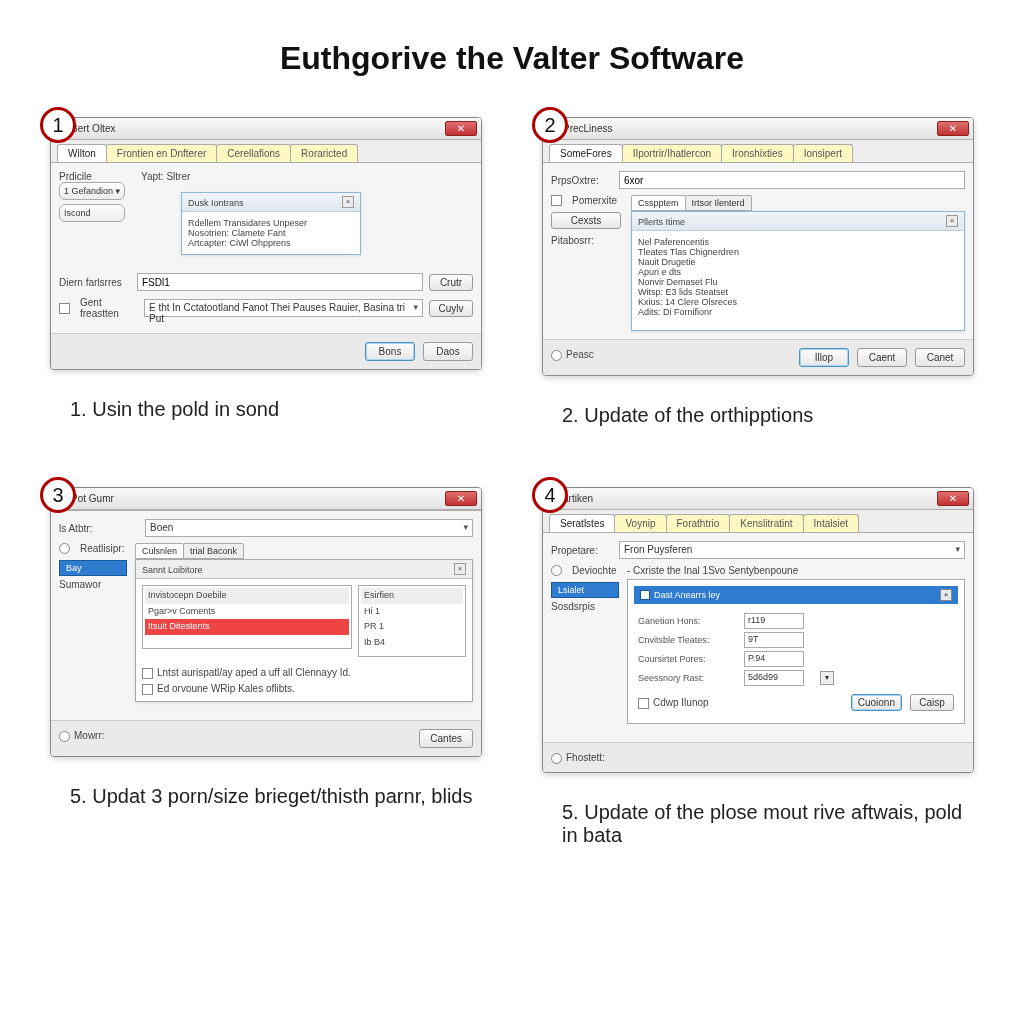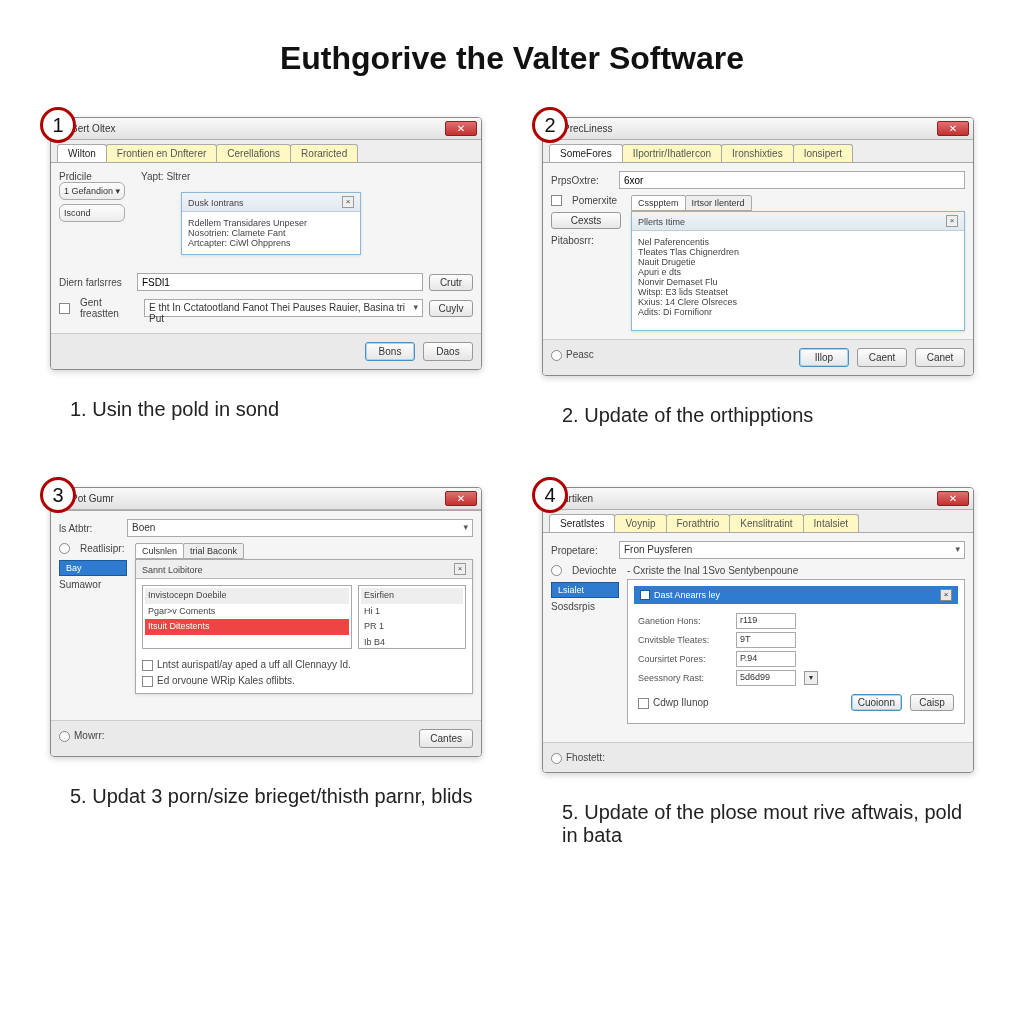--- a/index.html
+++ b/index.html
@@ -246,21 +246,21 @@
   background: #eee;
   border-radius: 2px 2px 0 0;
   margin-right: -1px;
 }
 .small-tabs span.act { background: #fff; }
 .inner-set {
   border: 1px solid #aaa;
   background: #fff;
   padding: 6px;
 }
-.prop-row { display: flex; align-items: center; gap: 8px; margin: 3px 0; }
+.prop-row { display: flex; align-items: center; gap: 16px; margin: 3px 0; }
 .prop-row .plabel { width: 90px; font-size: 9px; color: #555; }
 .prop-row .pval { height: 16px; border: 1px solid #aaa; background: #fff; font-size: 9px; padding: 1px 3px; width: 60px; }
 .hdr-band {
   background: #2f7bd0;
   color: #fff;
   padding: 3px 6px;
   font-size: 9px;
   display: flex;
   justify-content: space-between;
   align-items: center;
@@ -400,21 +400,21 @@
   <div class="badge">3</div>
   <div class="window win3">
     <div class="titlebar">
       <span class="appicon"></span>
       <span class="titlebar-text">Pot Gumr</span>
       <span class="close-btn">✕</span>
     </div>
     <div class="content">
       <div class="row">
         <span class="label" style="width:62px;">ls Atbtr:</span>
-        <div class="combo" style="flex:1;">Boen</div>
+        <div class="combo" style="flex:1;margin-left:18px;">Boen</div>
       </div>
       <div style="display:flex; gap:8px;">
         <div style="width:68px;">
           <div class="row">
                 <span class="radio"></span>
                 <span class="label">Reatlisipr:</span>
               </div>
           <div style="background:#2f7bd0;color:#fff;padding:2px 6px;font-size:9px;border:1px solid #1a5a9a;margin-bottom:3px;">Bay</div>
           <div class="label">Sumawor</div>
         </div>
@@ -427,21 +427,21 @@
             <div class="panel-header" style="background:#eee;border-color:#bbb;">
               <span>Sannt Loibitore</span>
               <span class="xicon">×</span>
             </div>
             <div style="display:flex;gap:6px;">
               <div class="listbox" style="flex:2;height:64px;">
                 <div class="lrow" style="background:#eee;">Invistocepn Doebile</div>
                 <div class="lrow">Pgar&gt;v Coments</div>
                 <div class="lrow sel">Itsuit Ditestents</div>
               </div>
-              <div class="listbox" style="flex:1;height:64px;">
+              <div class="listbox" style="flex:1;height:72px;">
                 <div class="lrow" style="background:#eee;">Esirfien</div>
                 <div class="lrow">Hi 1</div>
                 <div class="lrow">PR 1</div>
                 <div class="lrow">Ib B4</div>
               </div>
             </div>
             <div style="margin-top:10px;">
               <div><span class="checkbox"></span><span class="label">Lntst aurispatl/ay aped a uff all Clennayy Id.</span></div>
               <div style="margin-top:4px;"><span class="checkbox"></span><span class="label">Ed orvoune WRip Kales oflibts.</span></div>
             </div>

